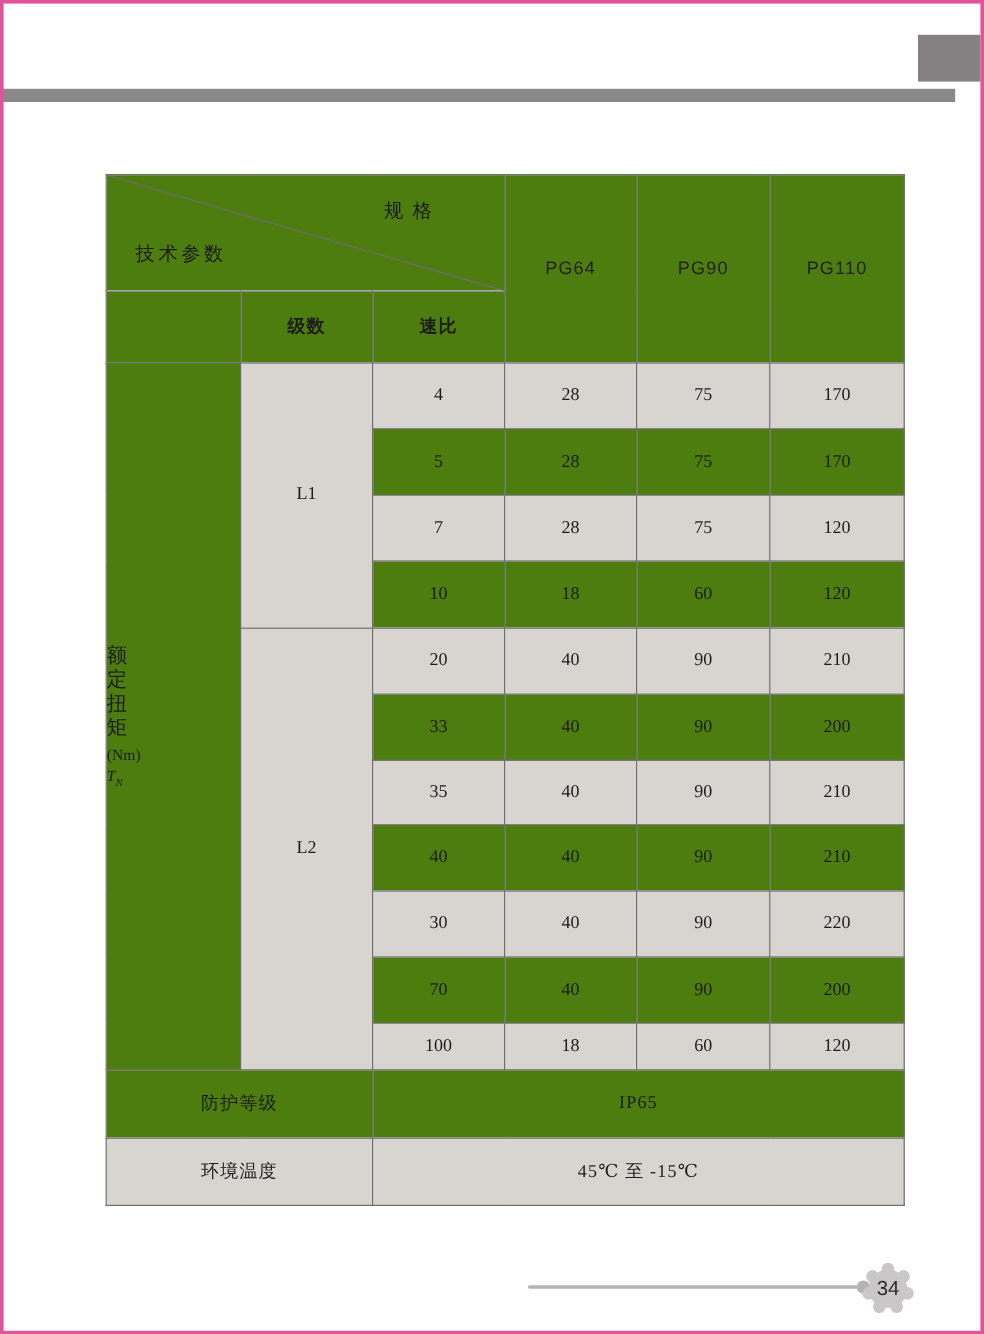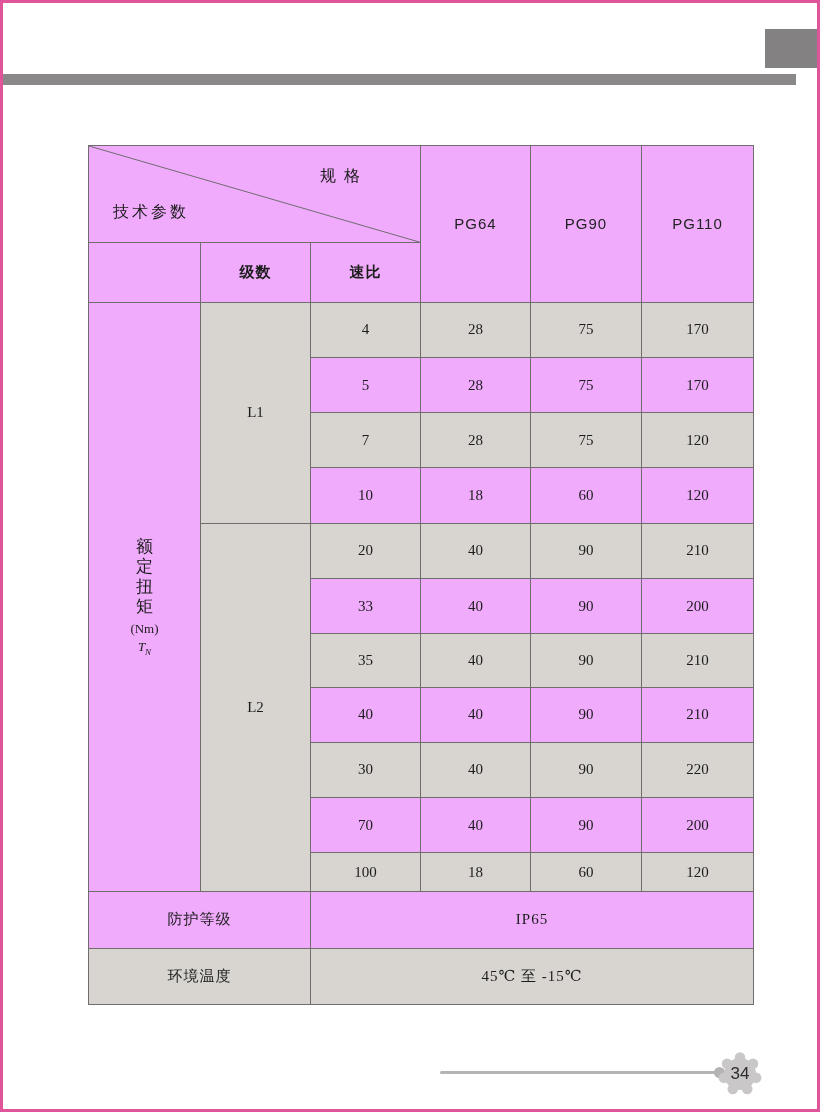--- a/index.html
+++ b/index.html
@@ -41,21 +41,21 @@
     table-layout: fixed;
   }
   table.spec td {
     border: 1px solid #6f6d6e;
     text-align: center;
     vertical-align: middle;
     font-size: 15px;
     padding: 0;
   }
   td.gray { background: #d8d5d0; }
-  td.white { background: #f0abfc; }
+  td.white { background: #4d7c0f; }
 
   
   td.diag-cell { position: relative; padding: 0; }
   .diag-svg { position: absolute; inset: 0; width: 100%; height: 100%; }
   .diag-svg line { stroke: #6f6d6e; stroke-width: 1; }
   .corner-top {
     position: absolute; top: 20px; left: 0; right: 58px;
     text-align: right; font-size: 16px; letter-spacing: 2px;
   }
   .corner-bottom {
@@ -64,21 +64,21 @@
   }
 
   td.pg-head {
     font-family: "Liberation Sans", "DejaVu Sans", sans-serif;
     font-size: 15px; letter-spacing: 1px; color: #222;
   }
   td.subhead { font-size: 15px; letter-spacing: 1px; font-weight: bold; }
 
   
   td.torque-cell { vertical-align: middle; }
-  .torque-wrap { display: flex; flex-direction: column; align-items: center; gap: 2px; }
+  .torque-wrap { display: flex; flex-direction: column; align-items: flex-start; gap: 2px; }
   .torque-chars {
     width: 1em; font-size: 17px; line-height: 1.18;
     word-break: break-all; letter-spacing: 0; text-align: center;
   }
   .torque-unit { font-size: 13px; margin-top: 2px; }
   .torque-sym { font-size: 13px; font-style: italic; }
   .torque-sym sub { font-size: 9px; }
 
   td.group-cell { font-size: 15px; }
 

